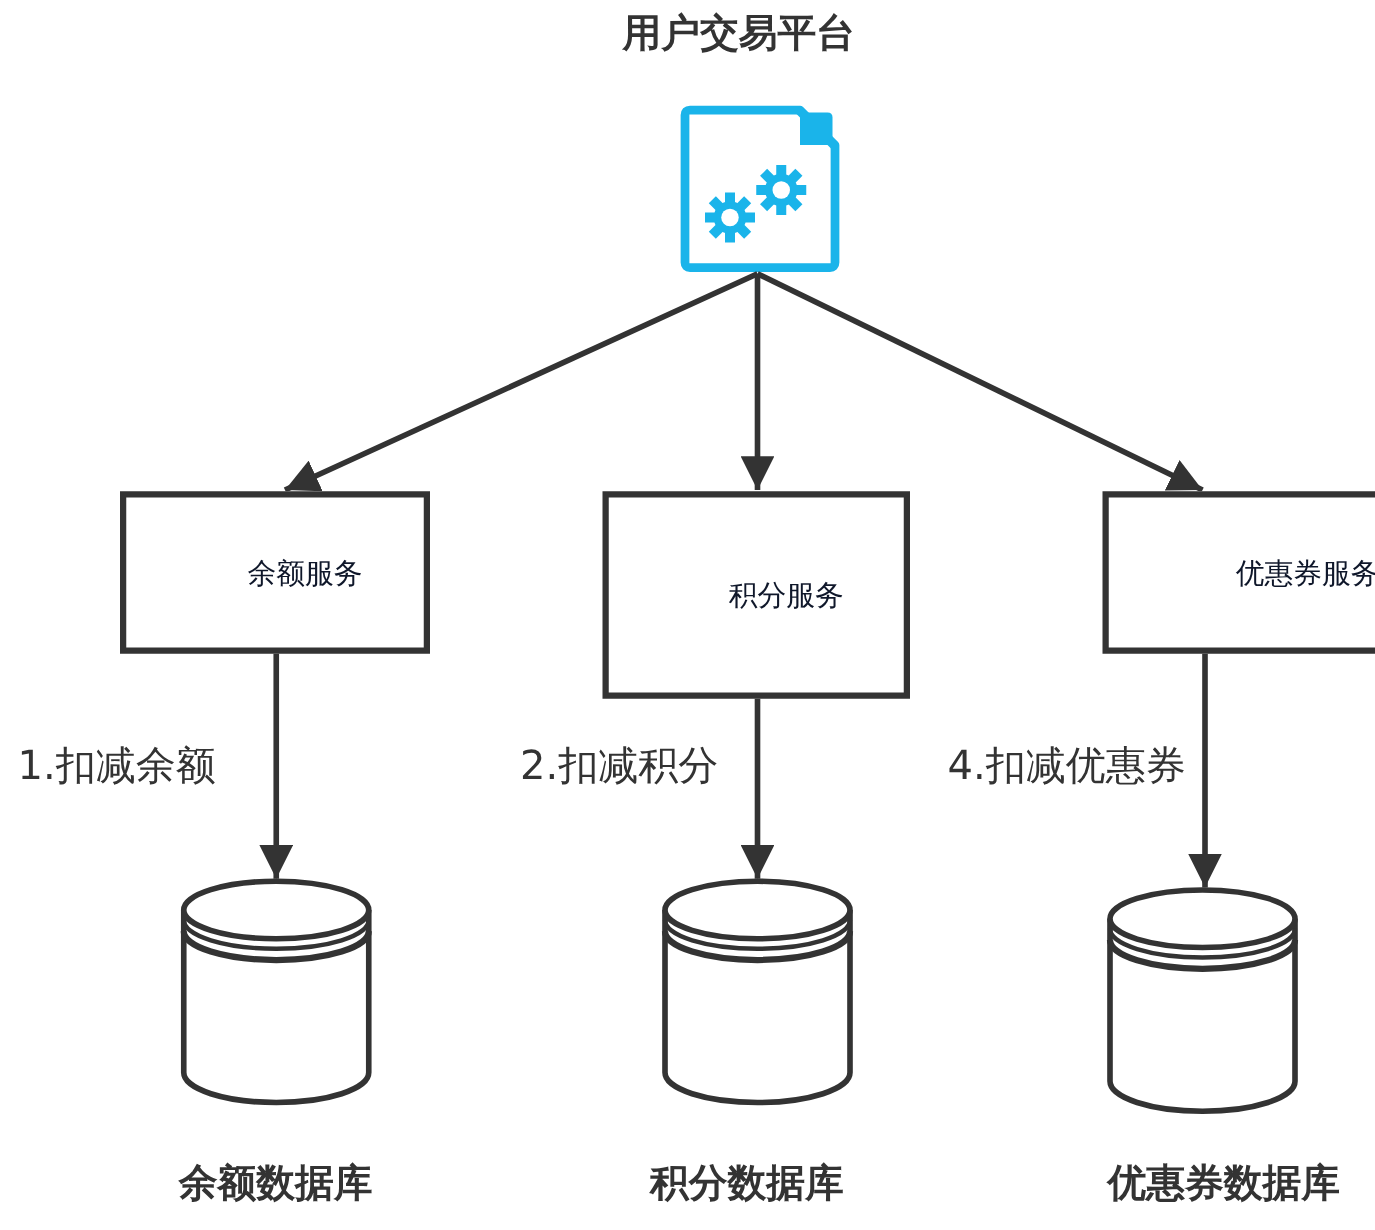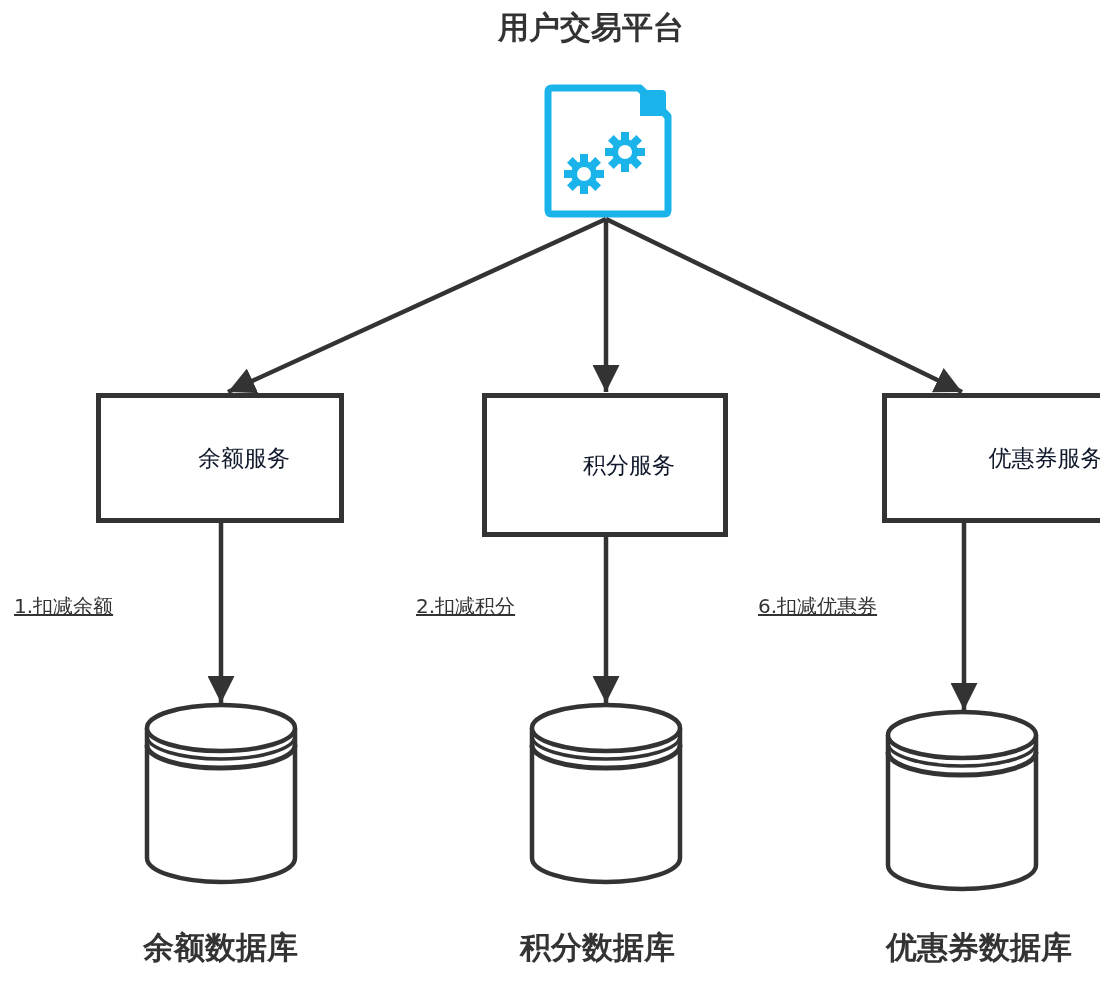--- a/index.html
+++ b/index.html
@@ -3,21 +3,21 @@
 <meta charset="utf-8">
 <style>
   html, body { margin: 0; padding: 0; background: #ffffff; }
   body { width: 1100px; height: 984px; position: relative; overflow: hidden;
          font-family: "DejaVu Sans", "Liberation Sans", sans-serif; color: #333333; }
   .txt { position: absolute; white-space: nowrap; font-size: 31px; color: #333333; line-height: 1; }
   .title { top: 12px; left: 0; width: 1182px; text-align: center; font-weight: bold; }
   .svc { position: absolute; box-sizing: border-box; border: 5px solid #333333; background: #fff;
          display: flex; align-items: center; justify-content: center; font-size: 23px; color: #0f172a; padding-left: 48px; }
   svg.canvas { position: absolute; left: 0; top: 0; }
-  .step { font-size: 20px; text-decoration: underline; }
+  .step { font-size: 32px; }
   .dblabel { font-size: 31px; font-weight: bold; }
 </style>
 </head>
 <body>
 
 <div class="txt title" style="left:0;width:1182px;">用户交易平台</div>
 
 <svg class="canvas" width="1100" height="984" viewBox="0 0 1100 984">
   <defs>
     <marker id="ah" viewBox="0 0 10 10" refX="10" refY="5" markerWidth="6" markerHeight="6" orient="auto" markerUnits="strokeWidth">
@@ -83,26 +83,26 @@
     <path d="M-74,728 L-74,858 A74,24 0 0 0 74,858 L74,728" fill="#ffffff" stroke="#333333" stroke-width="4.5"></path>
     <ellipse cx="0" cy="728" rx="74" ry="23" fill="#ffffff" stroke="#333333" stroke-width="4.5"></ellipse>
     <path d="M-74,736 A74,23 0 0 0 74,736" fill="none" stroke="#333333" stroke-width="3.5"></path>
     <path d="M-74,745 A74,23 0 0 0 74,745" fill="none" stroke="#333333" stroke-width="5"></path>
   </g>
 </svg>
 
 <div class="svc" style="left:96px;top:393px;width:248px;height:130px;">
   <span>余额服务</span>
 </div>
-<div class="svc" style="left:482px;top:393px;width:246px;height:144px;text-align:right;">
+<div class="svc" style="left:482px;top:393px;width:246px;height:166px;text-align:right;">
   <span>积分服务</span>
 </div>
 <div class="svc" style="left:838px;top:393px;width:280px;height:130px;margin-left:44px;">
   <span>优惠券服务</span>
 </div>
 
 <div class="txt step" style="left:14px;top:596px;">1.扣减余额</div>
 <div class="txt step" style="left:416px;top:596px;">2.扣减积分</div>
-<div class="txt step" style="left:758px;top:596px;">6.扣减优惠券</div>
+<div class="txt step" style="left:758px;top:596px;">4.扣减优惠券</div>
 
 <div class="txt dblabel" style="left:143px;top:932px;">余额数据库</div>
 <div class="txt dblabel" style="left:520px;top:932px;">积分数据库</div>
 <div class="txt dblabel" style="left:858px;top:932px;margin-left:28px;">优惠券数据库</div>
 
 </body></html>

